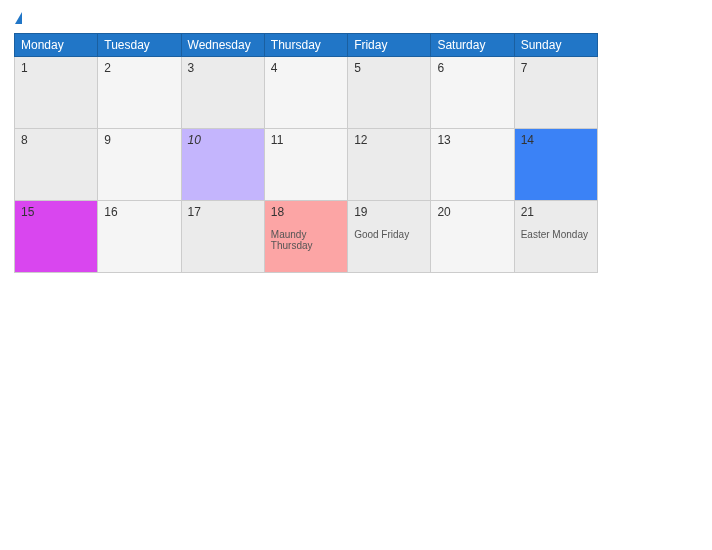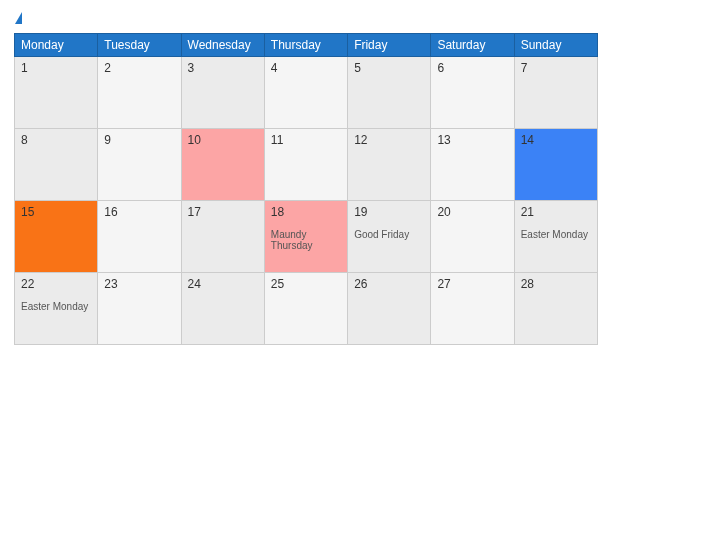--- a/index.html
+++ b/index.html
@@ -147,38 +147,38 @@
             <span class="day-number">7</span>
           </td>
         </tr>
         <tr class="row-border-top">
           <td style="background: rgb(235, 235, 235);">
             <span class="day-number">8</span>
           </td>
           <td style="background: rgb(245, 245, 245);">
             <span class="day-number">9</span>
           </td>
-          <td style="background: #fca5a5;">
+          <td style="background: #c4b5fd; font-style: italic;">
             <span class="day-number">10</span>
           </td>
           <td style="background: rgb(245, 245, 245);">
             <span class="day-number">11</span>
           </td>
           <td style="background: rgb(235, 235, 235);">
             <span class="day-number">12</span>
           </td>
           <td style="background: rgb(245, 245, 245);">
             <span class="day-number">13</span>
           </td>
           <td style="background: #3b82f6;">
             <span class="day-number">14</span>
           </td>
         </tr>
         <tr class="row-border-top">
-          <td style="background: #f97316;">
+          <td style="background: #d946ef;">
             <span class="day-number">15</span>
           </td>
           <td style="background: rgb(245, 245, 245);">
             <span class="day-number">16</span>
           </td>
           <td style="background: rgb(235, 235, 235);">
             <span class="day-number">17</span>
           </td>
           <td style="background: #fca5a5;">
             <span class="day-number">18</span>
@@ -187,41 +187,17 @@
           <td style="background: rgb(235, 235, 235);">
             <span class="day-number">19</span>
             <span class="event-label">Good Friday</span>
           </td>
           <td style="background: rgb(245, 245, 245);">
             <span class="day-number">20</span>
           </td>
           <td style="background: rgb(235, 235, 235);">
             <span class="day-number">21</span>
             <span class="event-label">Easter Monday</span>
-          </td>
-        </tr>
-        <tr class="row-border-top">
-          <td style="background: rgb(235, 235, 235);">
-            <span class="day-number">22</span>
-            <span class="event-label">Easter Monday</span>
-          </td>
-          <td style="background: rgb(245, 245, 245);">
-            <span class="day-number">23</span>
-          </td>
-          <td style="background: rgb(235, 235, 235);">
-            <span class="day-number">24</span>
-          </td>
-          <td style="background: rgb(245, 245, 245);">
-            <span class="day-number">25</span>
-          </td>
-          <td style="background: rgb(235, 235, 235);">
-            <span class="day-number">26</span>
-          </td>
-          <td style="background: rgb(245, 245, 245);">
-            <span class="day-number">27</span>
-          </td>
-          <td style="background: rgb(235, 235, 235);">
-            <span class="day-number">28</span>
           </td>
         </tr>
       </tbody>
   </table>
 </div>
 
 </body></html>

